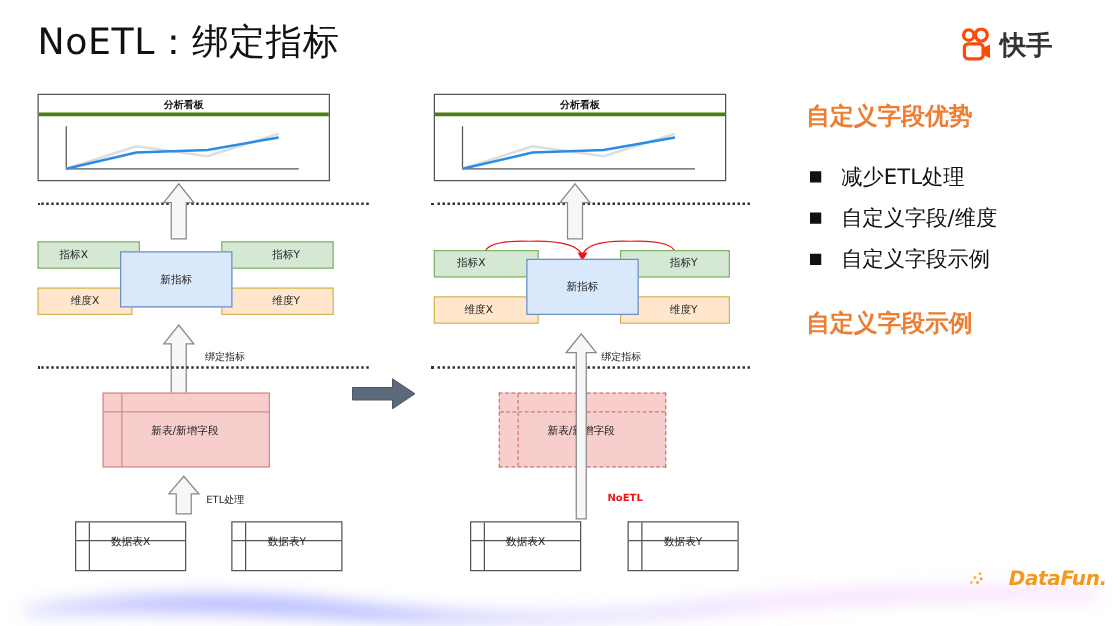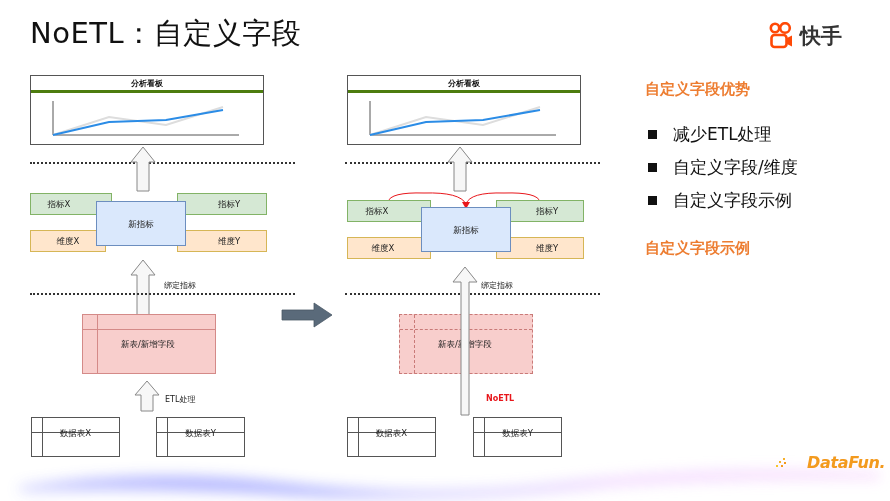--- a/index.html
+++ b/index.html
@@ -26,45 +26,45 @@
     .blue { background: #dae8fc; border: 1px solid #6c8ebf; }
 
     .pink { position: absolute; background: #f8cecc; border: 1px solid #d48a88; }
     .pink.dashed { border: 1.5px dashed #c97a78; background: #f8cecc; }
     .pink .vline { position: absolute; top: 0; bottom: 0; border-left: 1px solid #d48a88; }
     .pink .hline { position: absolute; left: 0; right: 0; border-top: 1px solid #d48a88; }
     .pink.dashed .vline { border-left: 1.5px dashed #c97a78; }
     .pink.dashed .hline { border-top: 1.5px dashed #c97a78; }
     .pink .lbl { position: absolute; font-size: 8.5px; color: #222; }
 
-    .table-box { position: absolute; width: 89px; height: 40px; border: 1px solid #555; background: #fff; }
+    .table-box { position: absolute; width: 89px; height: 40px; border: 1px solid #555; background: #fff; margin-left: 29px; }
     .table-box .vline { position: absolute; left: 10px; top: 0; bottom: 0; border-left: 1px solid #555; }
     .table-box .hline { position: absolute; left: 0; right: 0; top: 14px; border-top: 1px solid #555; }
     .table-box .lbl { position: absolute; left: 0; right: 0; top: 10px; text-align: center; font-size: 8.5px; color: #222; }
 
     .small-label { position: absolute; font-size: 8px; color: #222; }
     .noetl-label { position: absolute; font-size: 8px; color: #e8161b; font-weight: bold; }
 
     .right-panel { position: absolute; left: 645px; top: 80px; width: 240px; }
-    .section-title { font-size: 15px; font-weight: bold; color: #ed7d31; margin-bottom: 12px; }
+    .section-title { font-size: 19px; font-weight: bold; color: #ed7d31; margin-bottom: 12px; }
     .bullet-list { list-style: none; margin-top: 19px; }
     .bullet-item { display: flex; align-items: center; font-size: 17px; color: #111; height: 33px; }
     .bullet-sq { display: inline-block; width: 9px; height: 9px; background: #111; margin: 0 16px 0 3px; }
     .section2 { margin-top: 22px; }
 
     .bottom-wave { position: absolute; left: 0; top: 455px; width: 890px; height: 46px; }
 
     .datafun { position: absolute; left: 775px; top: 453px; display: flex; align-items: center; }
     .datafun .df-text { font-size: 16px; font-weight: bold; font-style: italic; color: #f39a1e; letter-spacing: -0.3px; margin-left: 16px; }
     .datafun .df-dots { width: 14px; height: 12px; margin-right: 2px; }
   </style>
 </head>
 <body>
 
-<div class="title">NoETL：自定义字段</div>
+<div class="title">NoETL：绑定指标</div>
 
 <div class="kuaishou">
   <svg viewBox="0 0 26 28">
     <circle cx="7" cy="6" r="4.2" fill="none" stroke="#ff4906" stroke-width="2.6"></circle>
     <circle cx="17" cy="6" r="4.8" fill="none" stroke="#ff4906" stroke-width="2.6"></circle>
     <rect x="3.5" y="13" width="15" height="12" rx="3" fill="none" stroke="#ff4906" stroke-width="2.6"></rect>
     <path d="M19 16 L24 13.5 L24 24.5 L19 22 Z" fill="#ff4906"></path>
   </svg>
   <span class="ks-text">快手</span>
 </div>

